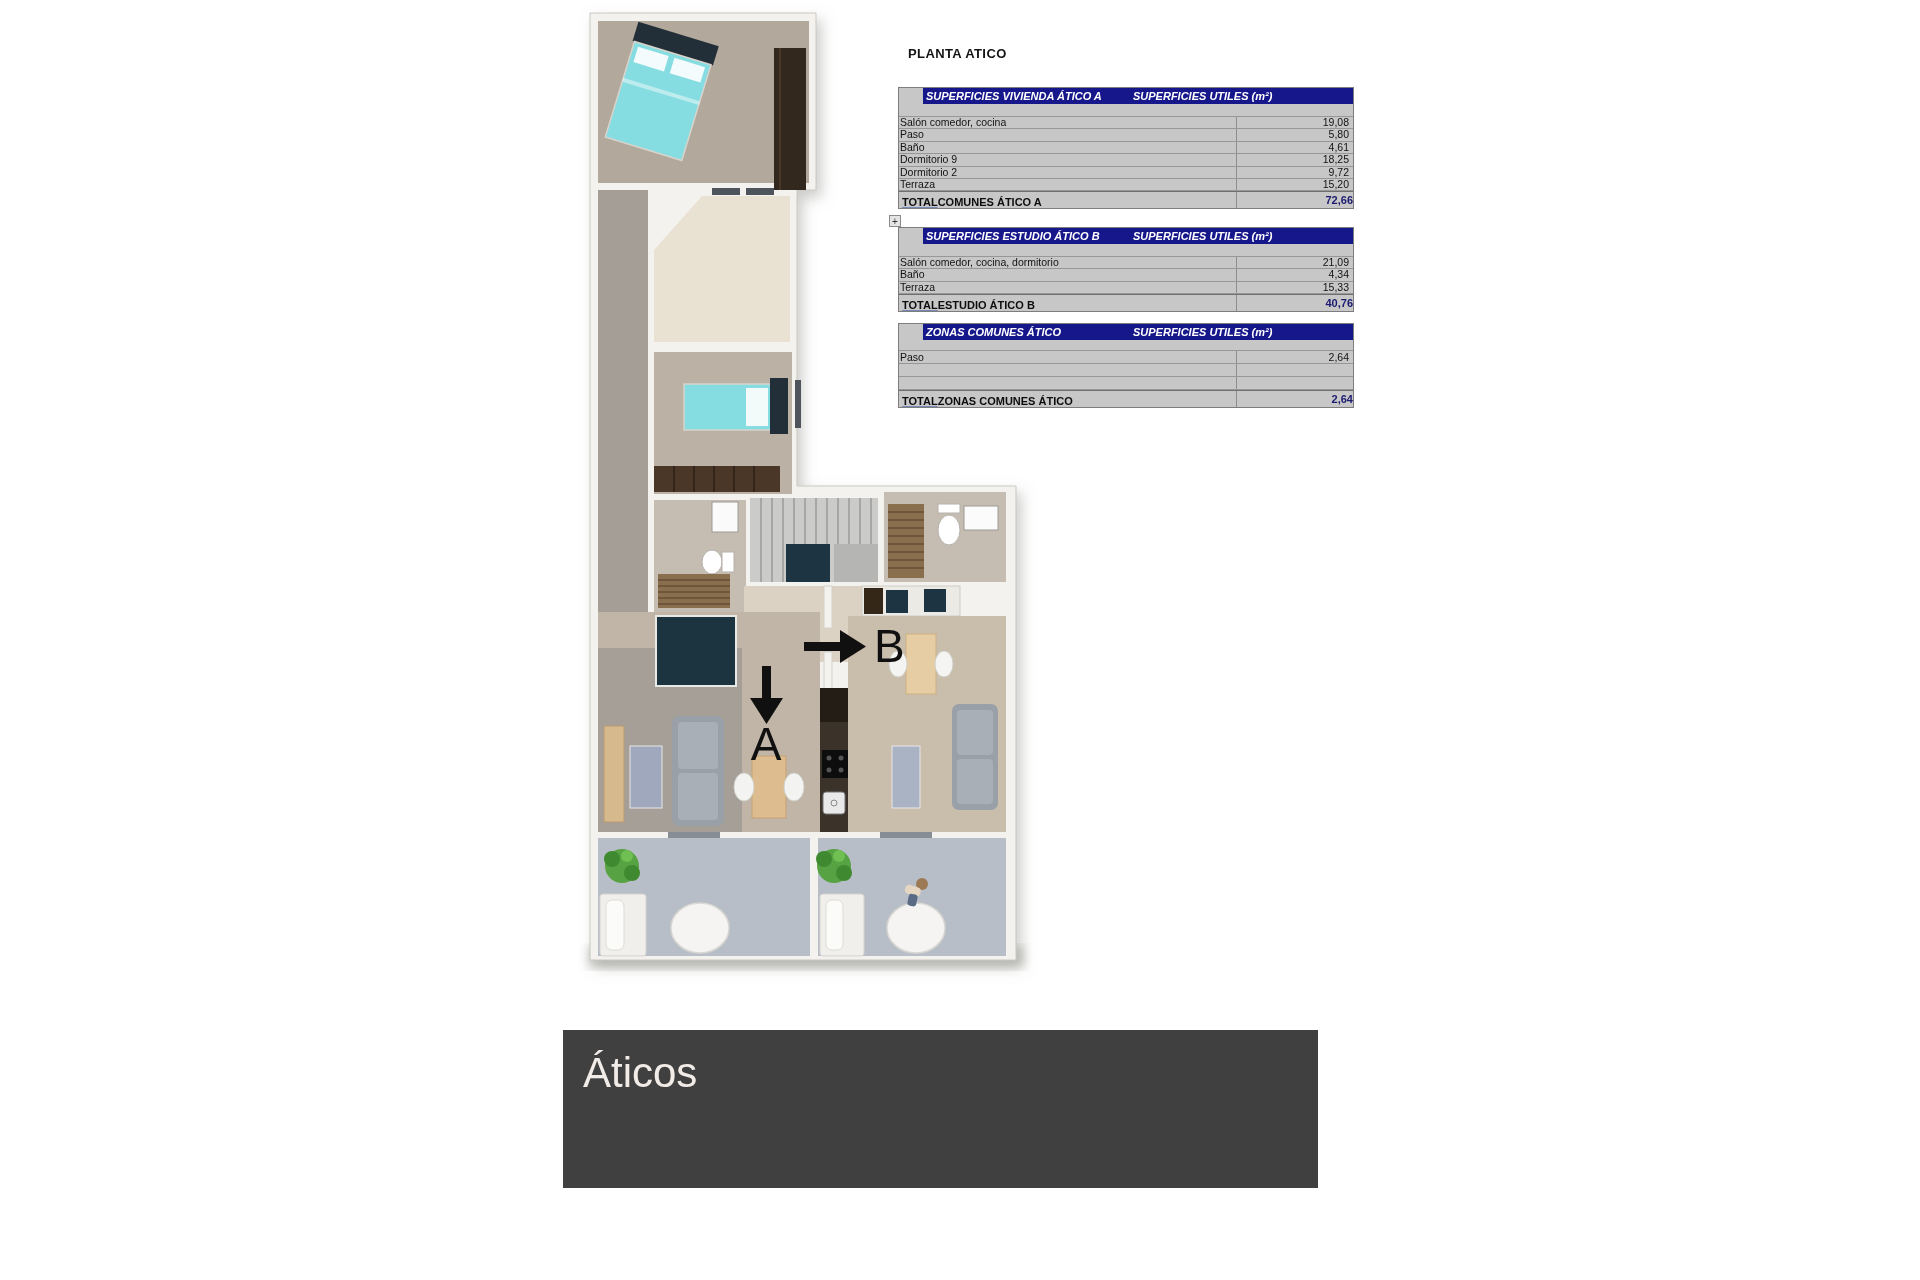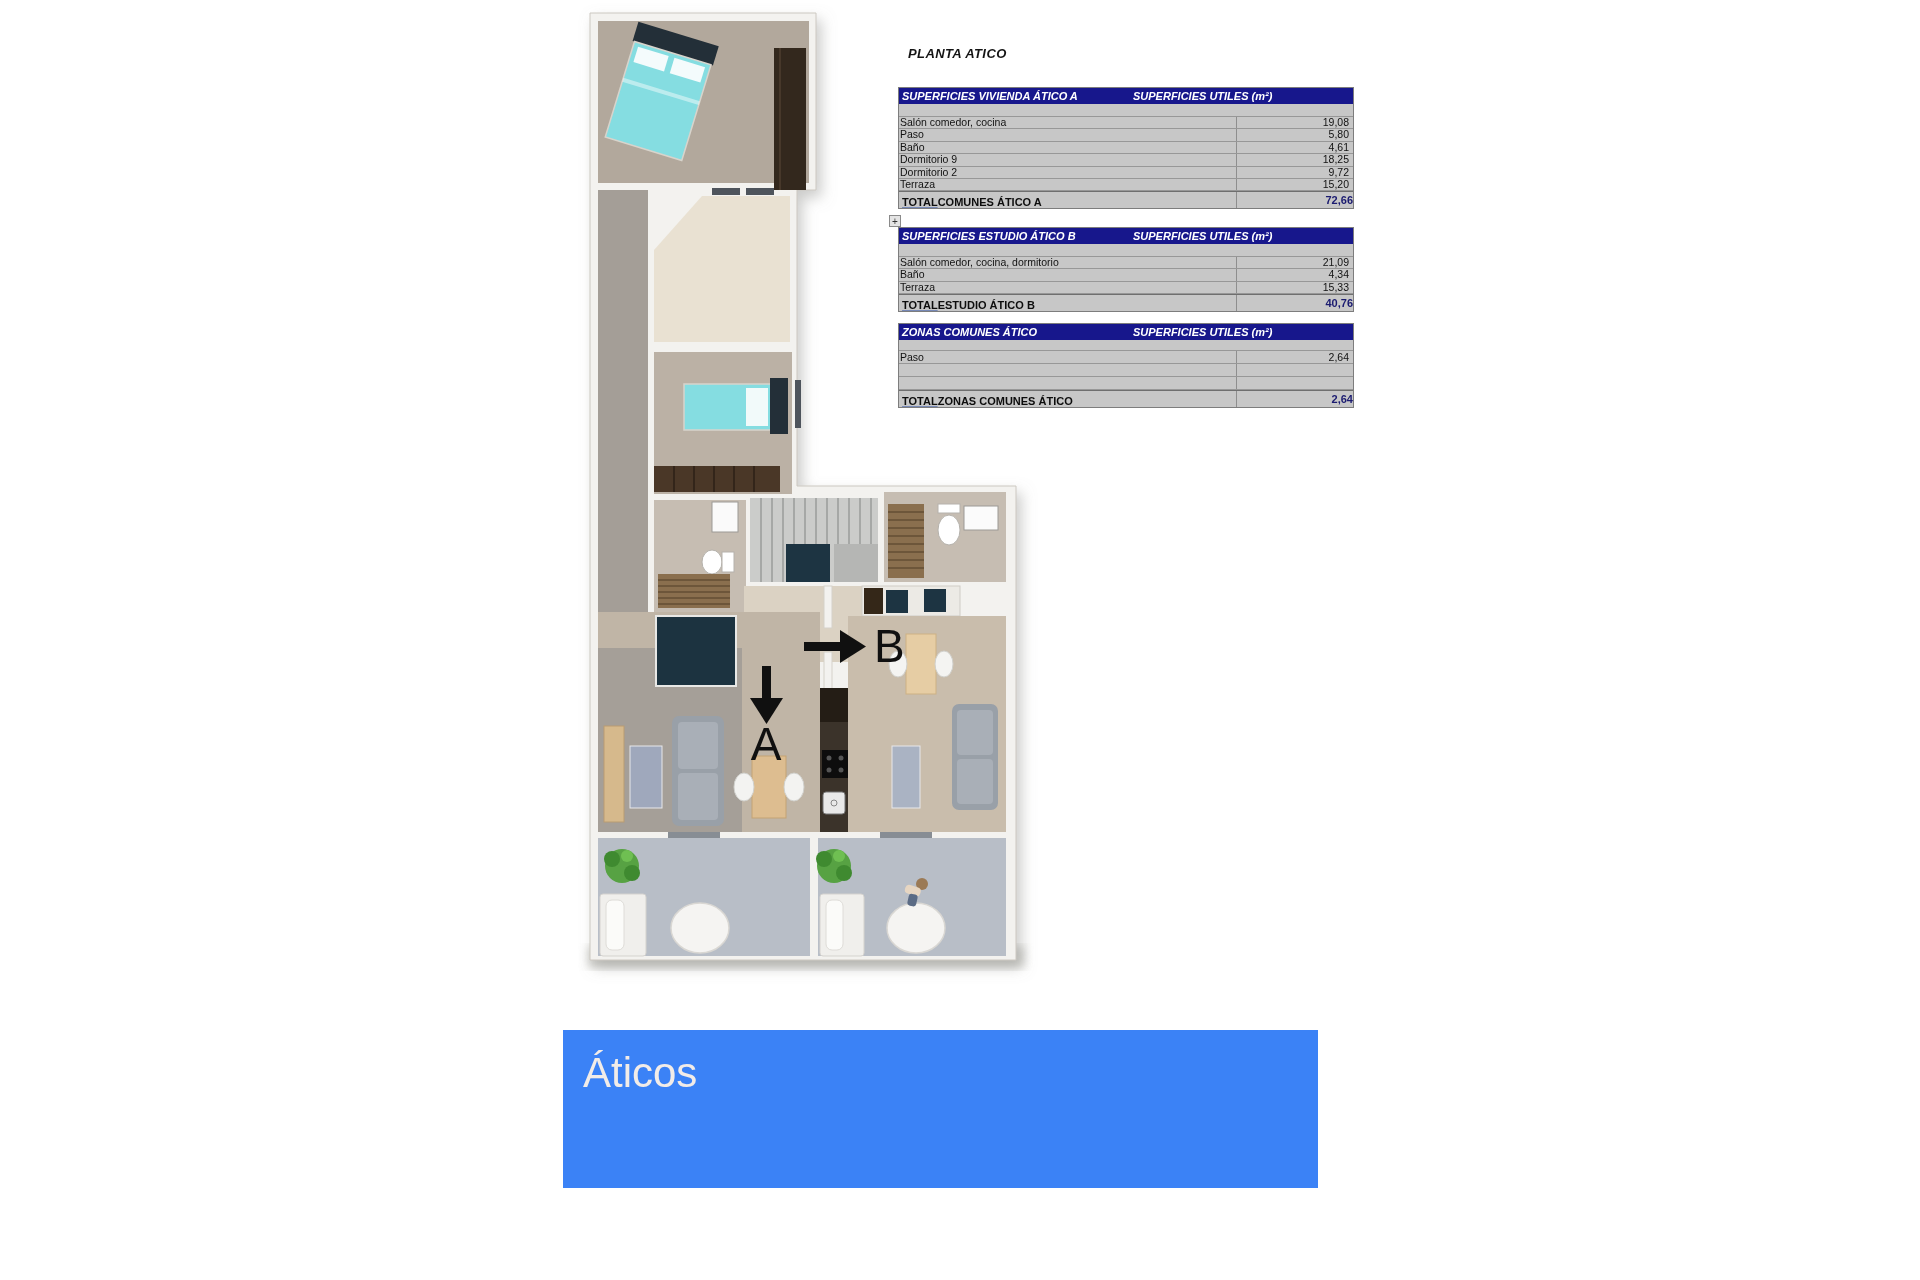--- a/index.html
+++ b/index.html
@@ -1,26 +1,26 @@
 <!DOCTYPE html>
 <html><head>
 <meta charset="utf-8">
 <style>
   html,body{margin:0;padding:0;background:#ffffff;}
   #canvas{position:relative;width:1920px;height:1280px;background:#ffffff;overflow:hidden;
           font-family:"Liberation Sans",sans-serif;}
 
   
   .page-title{position:absolute;left:908px;top:46px;font-size:13px;font-weight:bold;
-              color:#141414;letter-spacing:.4px;white-space:nowrap;font-style:italic;}
+              color:#141414;letter-spacing:.4px;white-space:nowrap;}
   .xtable{position:absolute;left:898px;width:456px;background:#c7c7c7;
           border:1px solid #7d7d7d;box-sizing:border-box;}
   #t1{top:87px;} #t2{top:227px;} #t3{top:323px;}
   .xhead{height:16px;background:#17178c;color:#ffffff;display:flex;align-items:center;
-         font-size:11px;font-weight:bold;font-style:italic;white-space:nowrap;}
+         font-size:11px;font-weight:bold;font-style:italic;white-space:nowrap;margin-left:24px;}
   .xhead .hl{flex:1;padding-left:3px;overflow:hidden;}
   .xhead .hr{width:220px;}
   .blank{height:12px;border-bottom:1px solid #979797;}
   .b10{height:10px;}
   .xrow{display:flex;height:11.4px;border-bottom:1px solid #979797;font-size:10.5px;
         line-height:11px;color:#121212;}
   .r12{height:12px;line-height:12px;}
   .xrow .lbl{flex:1;padding-left:1px;white-space:nowrap;overflow:hidden;}
   .xrow .val{width:117px;text-align:right;padding-right:4px;border-left:1px solid #8e8e8e;
              box-sizing:border-box;}
@@ -32,21 +32,21 @@
   .tword{text-decoration:underline;text-decoration-color:#7688b6;}
   .expand-box{position:absolute;left:889px;top:215px;width:12px;height:12px;background:#e4e4e4;
               border:1px solid #8a8a8a;font-size:10px;line-height:11px;text-align:center;
               color:#333;box-sizing:border-box;}
 
   
   .plan-svg{position:absolute;left:555px;top:0;width:490px;height:1000px;pointer-events:none;}
   .plan-letter{font-family:"Liberation Sans",sans-serif;font-size:46px;font-weight:500;fill:#101010;}
 
   
-  .banner{position:absolute;left:563px;top:1030px;width:755px;height:158px;background:#3b82f6;
+  .banner{position:absolute;left:563px;top:1030px;width:755px;height:158px;background:#404040;
           color:#f2ece8;box-sizing:border-box;padding:16px 0 0 20px;}
   .banner .bl{font-size:42px;line-height:54px;font-weight:400;white-space:nowrap;}
 </style>
 </head>
 <body>
 
 <div id="canvas">
 
   <svg class="plan-svg" viewBox="555 0 490 1000">
     <defs>

